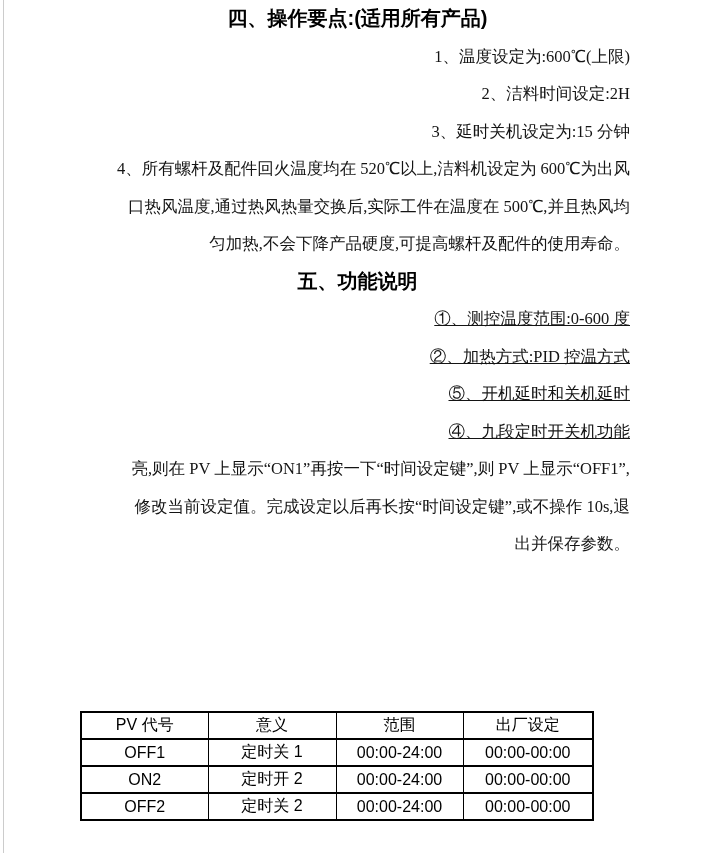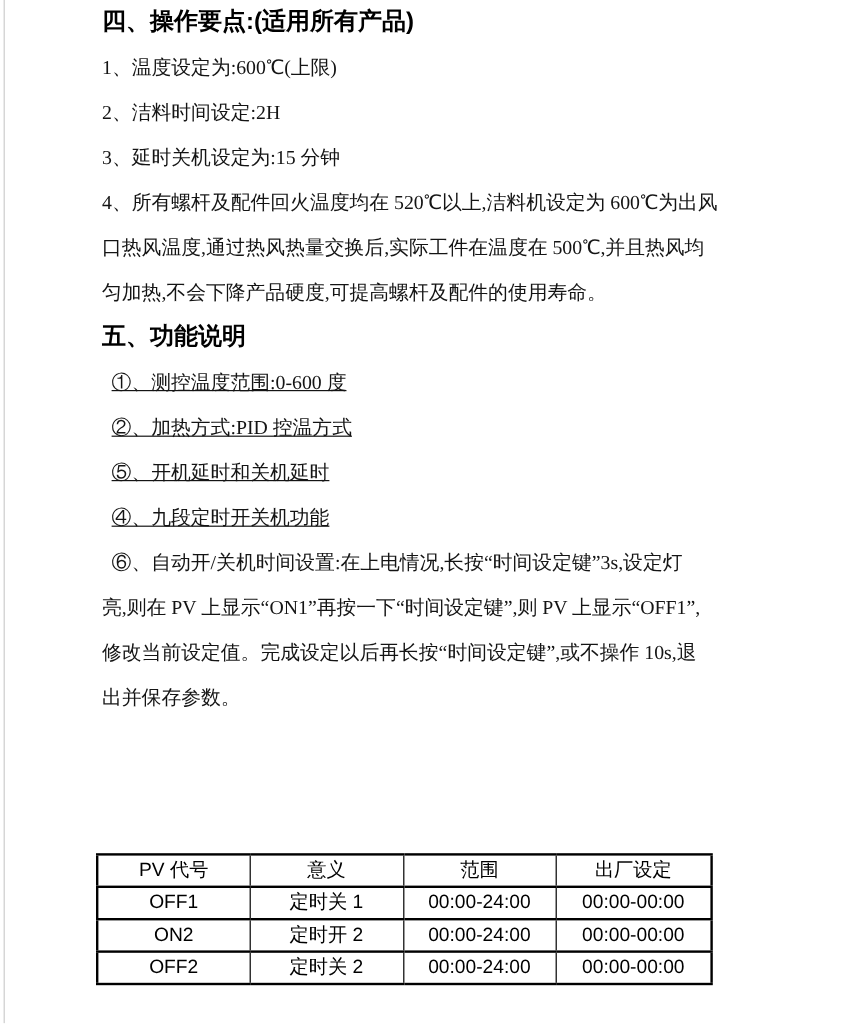--- a/index.html
+++ b/index.html
@@ -32,27 +32,29 @@
   }
   .h {
     margin: 0;
     height: 37.5px;
     line-height: 37.5px;
     font-size: 20px;
     font-weight: 700;
     font-family: "Liberation Sans", sans-serif;
     color: #000000;
     white-space: nowrap;
+    text-align: center;
   }
   .line {
     height: 37.5px;
     line-height: 37.5px;
     font-size: 16.5px;
     white-space: nowrap;
     color: #141414;
+    text-align: right;
   }
   .circled {
     padding-left: 8px;
     text-decoration: underline;
   }
   .para6 div.line:first-of-type {
     padding-left: 8px;
   }
   table.param-table {
     position: absolute;
@@ -117,21 +119,20 @@
         <div class="line circled">②、加热方式:PID 控温方式</div>
 
 
         <div class="line circled">⑤、开机延时和关机延时</div>
 
         <div class="line circled">④、九段定时开关机功能</div>
       </div>
 
     <div class="para6">
 
-        <div class="line">⑥、自动开/关机时间设置:在上电情况,长按“时间设定键”3s,设定灯</div>
 
         <div class="line">亮,则在 PV 上显示“ON1”再按一下“时间设定键”,则 PV 上显示“OFF1”,</div>
 
 
 
         <div class="line">修改当前设定值。完成设定以后再长按“时间设定键”,或不操作 10s,退</div>
 
         <div class="line">出并保存参数。</div>
       </div>
 

